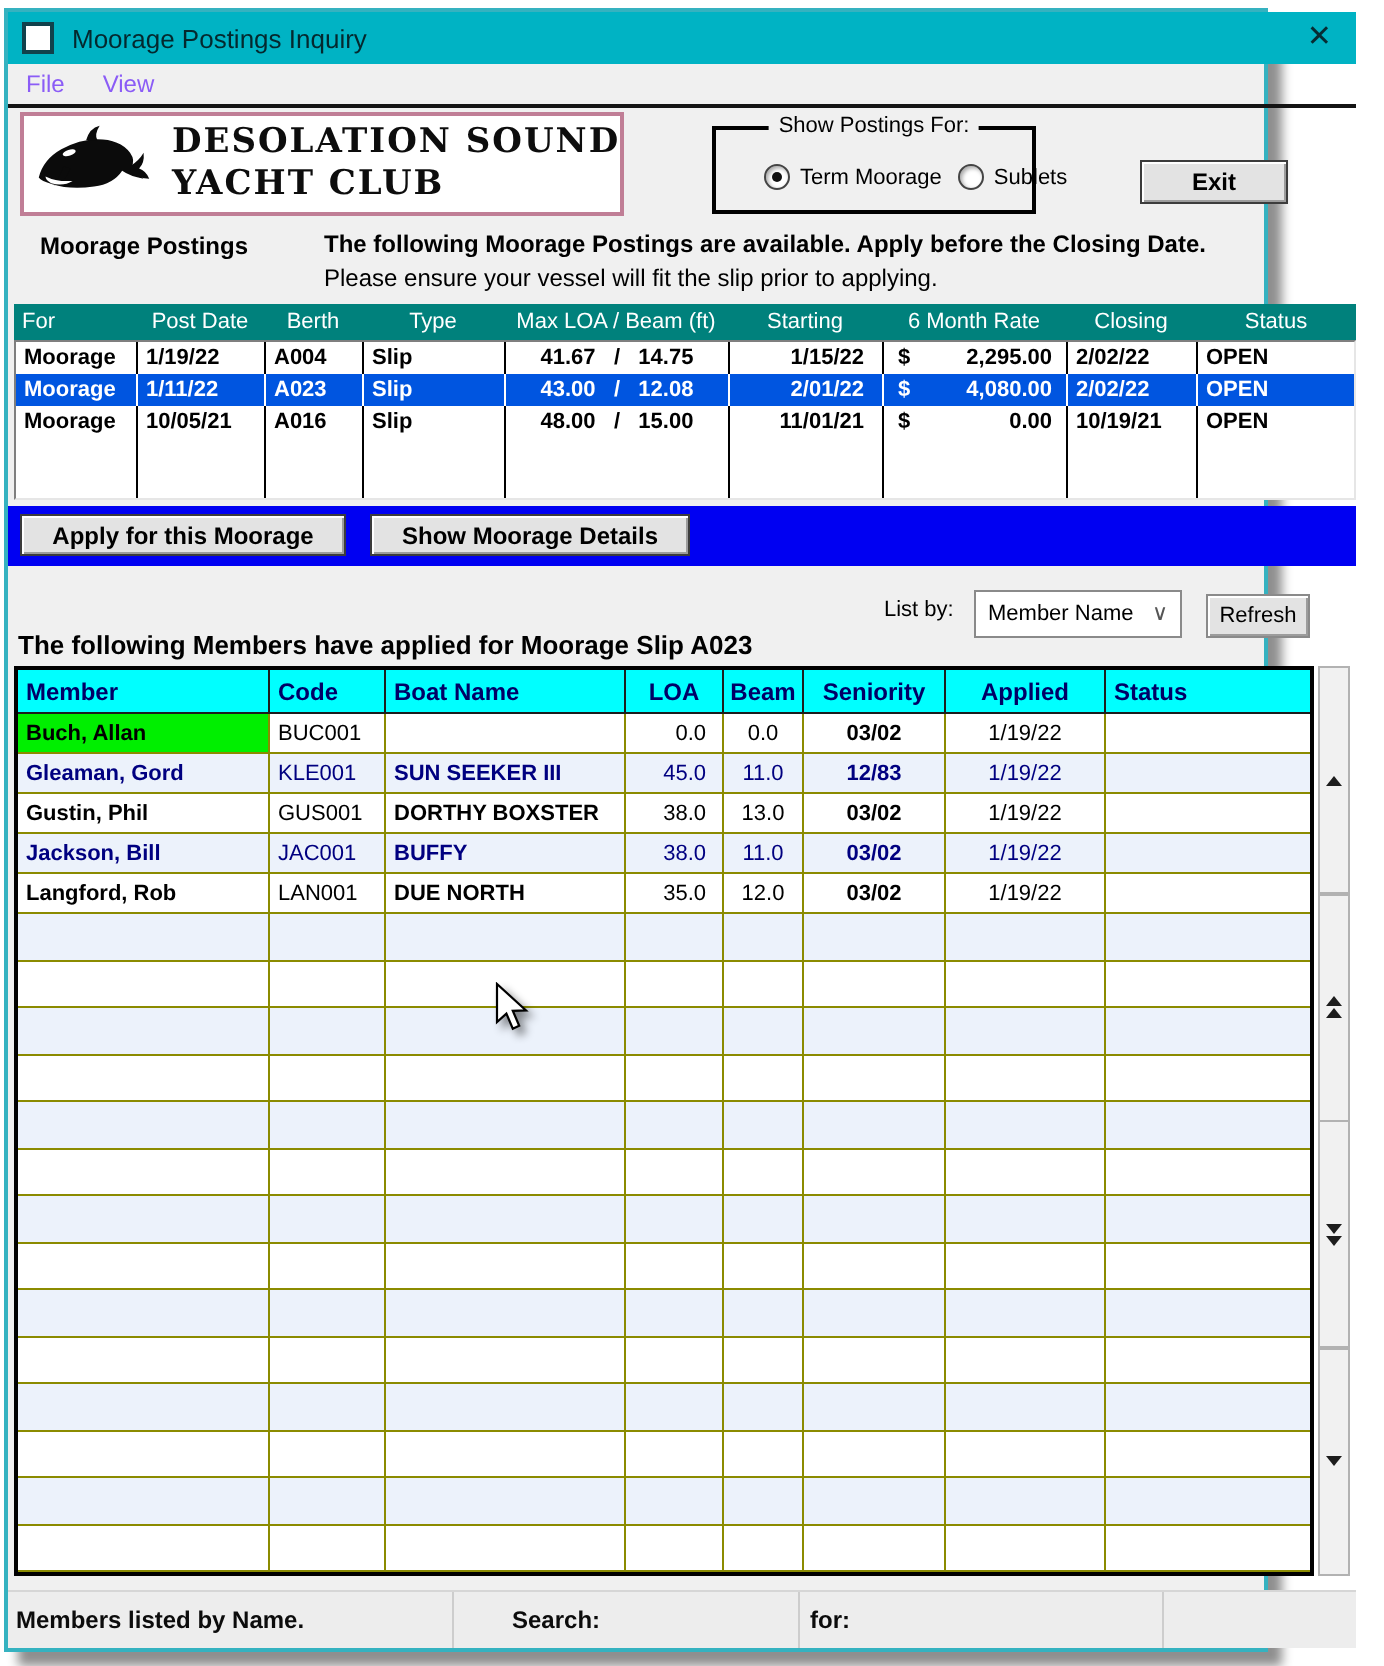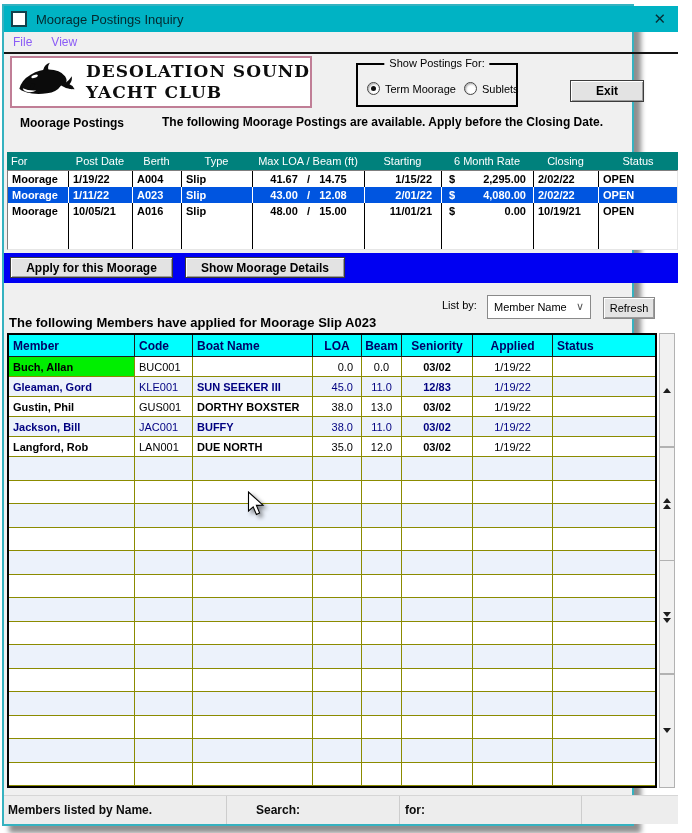--- a/index.html
+++ b/index.html
@@ -31,21 +31,21 @@
           background:#fff; border:2px solid #c07e96; display:flex; align-items:center; }
   .logo svg { margin-left:4px; flex:none; }
   .logotext { margin-left:8px; font-family:"DejaVu Serif", serif; font-weight:900;
               font-size:17px; line-height:1.25; letter-spacing:1px; color:#0d0d0d; white-space:nowrap; }
 
   
   .showfor { position:absolute; left:352px; top:57px; width:162px; height:44px;
              border:2px solid #000; }
   .legend { position:absolute; top:-8px; left:50%; transform:translateX(-50%);
             background:#f0f0f0; padding:0 5px; font-size:11px; white-space:nowrap; }
-  .radiorow { display:flex; align-items:center; height:100%; padding:7px 9px 0 9px; gap:8px; }
+  .radiorow { display:flex; align-items:center; height:100%; padding:7px 9px 0 24px; gap:8px; }
   .radioopt { display:flex; align-items:center; gap:5px; font-size:11px; flex:none; }
   .radio { width:13px; height:13px; border-radius:50%; background:#fff;
            border:1px solid #444; box-shadow:inset 1px 1px 2px rgba(0,0,0,.35); position:relative; flex:none; }
   .radio.checked::after { content:""; position:absolute; inset:3px; border-radius:50%; background:#101010; }
 
   .btn { background:#e3e3e3; border:1px solid #3c3c3c; font-weight:bold; font-size:12px;
          box-shadow:inset 1px 1px 0 #fff, inset -1px -1px 0 #9c9c9c;
          display:flex; align-items:center; justify-content:center; cursor:default;
          font-family:"Liberation Sans", sans-serif; }
   .exitbtn { position:absolute; left:566px; top:74px; width:74px; height:22px; }
@@ -178,20 +178,21 @@
             <span class="radio"></span>
             <span>Sublets</span>
           </div>
         </div>
     </div>
 
     <div class="btn exitbtn">Exit</div>
 
     <div class="lbl-mp">Moorage Postings</div>
     <div class="instr1">The following Moorage Postings are available.  Apply before the Closing Date.</div>
+    <div class="instr2">Please ensure your vessel will fit the slip prior to applying.</div>
 
     <div class="pgrid">
       <div class="pcols phead">
           <div>For</div>
           <div>Post Date</div>
           <div>Berth</div>
           <div>Type</div>
           <div>Max LOA / Beam (ft)</div>
           <div>Starting</div>
           <div>6 Month Rate</div>

